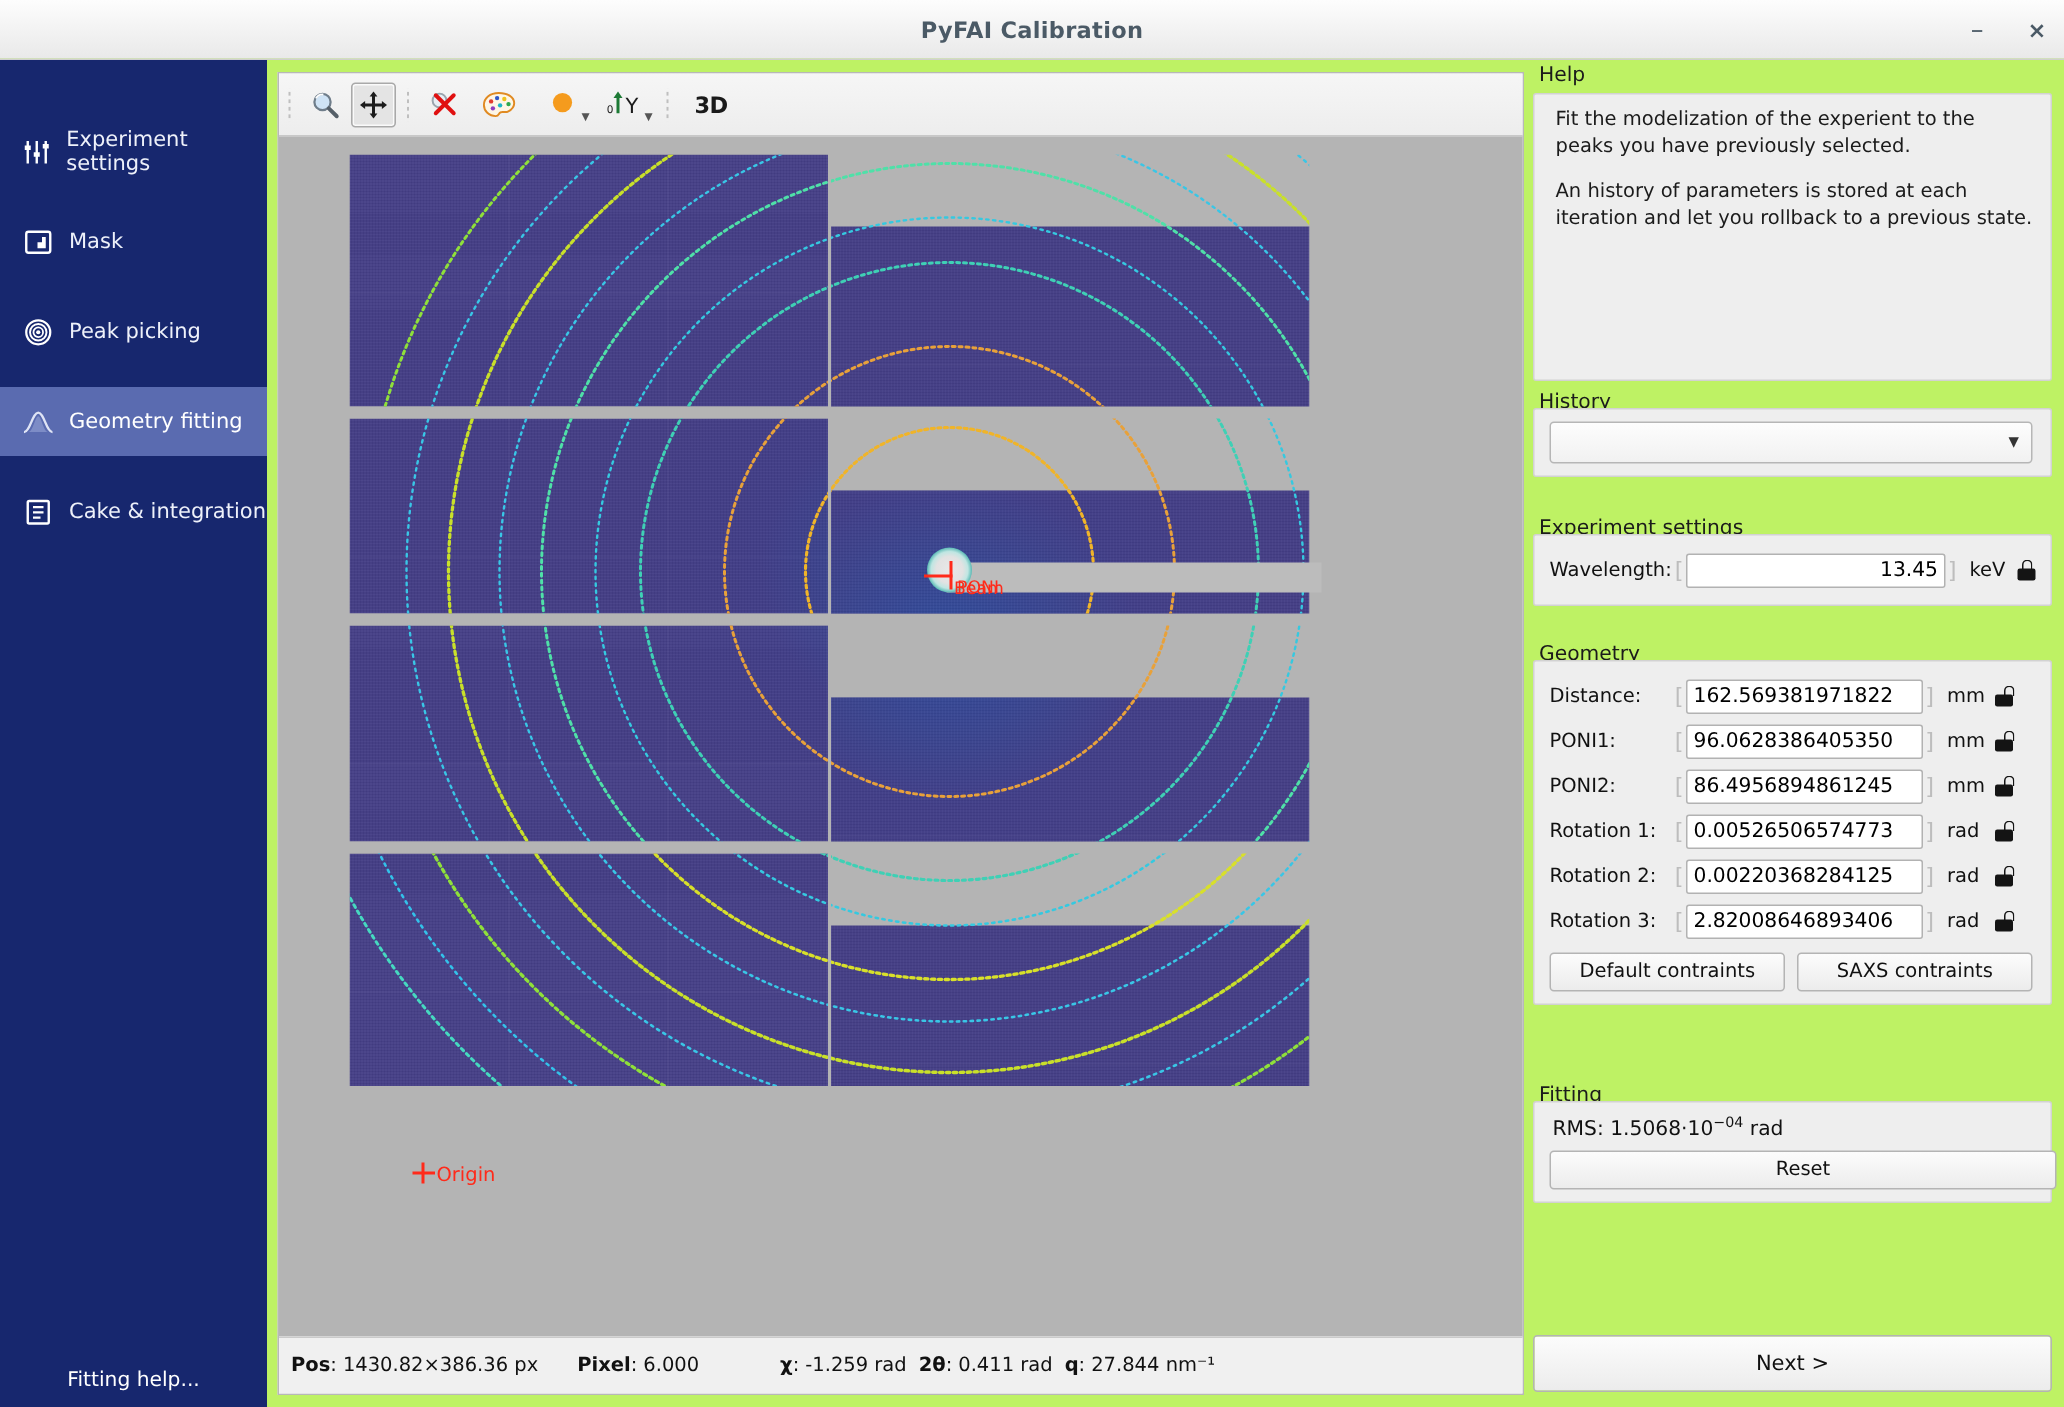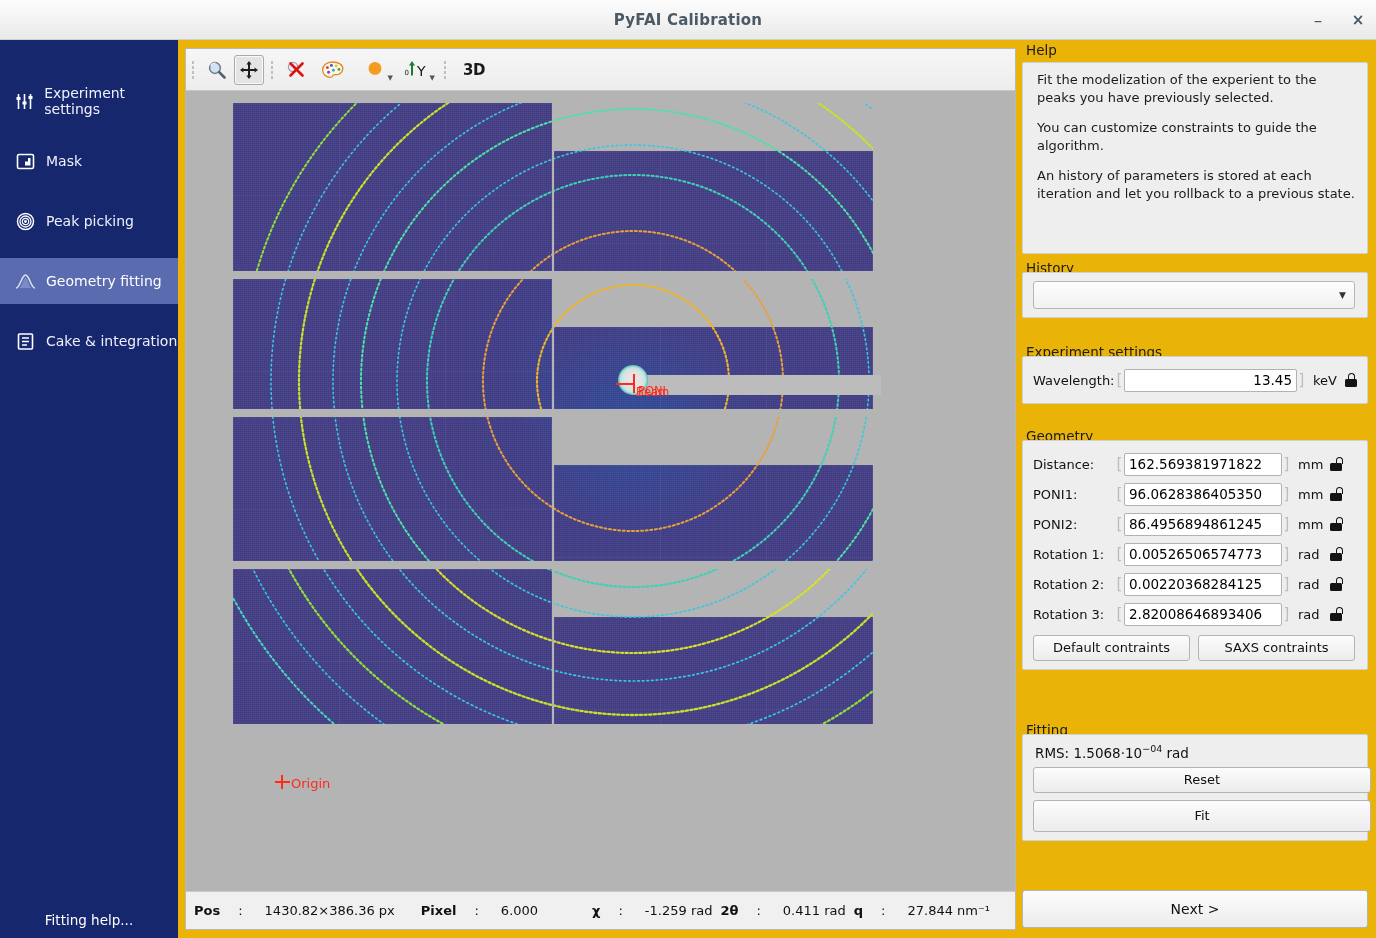--- a/index.html
+++ b/index.html
@@ -4,21 +4,21 @@
 <style>
   html,body{margin:0;padding:0;}
   body{
     width:1376px;height:938px;
     font-family:"DejaVu Sans","Liberation Sans",sans-serif;
     font-size:13px;
     background:#f0f0f0;
     overflow:hidden;
     -webkit-font-smoothing:antialiased;
   }
-  .app{position:relative;width:1376px;height:938px;background:#eab308;box-sizing:border-box;}
+  .app{position:relative;width:1376px;height:938px;background:#bef264;box-sizing:border-box;}
 
   
   .titlebar{
     position:absolute;left:0;top:0;width:1376px;height:40px;
     background:linear-gradient(to bottom,#fdfdfd 0%,#f2f2f2 55%,#e9e9e9 100%);
     border-bottom:1px solid #cfcfcf;
     box-sizing:border-box;
   }
   .title-text{
     position:absolute;left:0;top:0;width:1376px;height:40px;
@@ -150,21 +150,21 @@
   .crossmark .h{position:absolute;background:#ff2a1a;height:2px;}
   .crossmark .v{position:absolute;background:#ff2a1a;width:2px;}
   .marklabel{position:absolute;color:#ff2a1a;font-size:11.5px;z-index:7;white-space:nowrap;}
 
   
   .statusbar{
     position:absolute;left:0;top:842px;width:829px;height:38px;
     background:#f0f0f0;border-top:1px solid #cacaca;box-sizing:border-box;
     display:flex;align-items:center;font-size:13px;color:#111;
   }
-  .st-grp{display:flex;align-items:center;margin-left:8px;white-space:nowrap;gap:18px;}
+  .st-grp{display:flex;align-items:center;margin-left:8px;white-space:nowrap;}
   .st-key{font-weight:bold;}
   .st-val{margin-left:4px;}
   .sb-sep{width:18px;}
 
   
   .right{
     position:absolute;left:1022px;top:48px;width:348px;height:882px;
   }
   .grp-title{font-size:13.5px;color:#1b1b1b;margin:0 0 4px 2px;}
   .grp-box{
@@ -542,21 +542,20 @@
         <span class="st-val">27.844 nm⁻¹</span>
       </div>
     </div>
   </div>
 
   <div class="right">
 
     <div class="grp-title" style="position:absolute;left:2px;top:-6px;">Help</div>
     <div class="grp-box help-box">
       <p class="help-p">Fit the modelization of the experient to the peaks you have previously selected.</p>
-      <p class="help-p">You can customize constraints to guide the algorithm.</p>
       <p class="help-p">An history of parameters is stored at each iteration and let you rollback to a previous state.</p>
     </div>
 
     <div class="grp-title" style="position:absolute;left:2px;top:212px;">History</div>
     <div class="grp-box hist-wrap">
       <div class="combo">
         <span style="flex:1;font-size:13px;color:#111;"></span>
         <span class="cb-arrow">▼</span>
       </div>
     </div>
@@ -658,18 +657,17 @@
     </div>
 
     <div class="grp-title" style="position:absolute;left:2px;top:674px;">Fitting</div>
     <div class="grp-box fit-wrap">
       <div class="rms">
         <span>RMS:</span>
         <span>1.5068</span><span>·</span><span>10</span><sup>−04</sup>
         <span>rad</span>
       </div>
       <div class="btn full" style="margin-top:0;">Reset</div>
-      <div class="btn full" style="height:32px;line-height:30px;">Fit</div>
     </div>
 
     <div class="btn-next">Next &gt;</div>
   </div>
 </div>
 
 </body></html>

